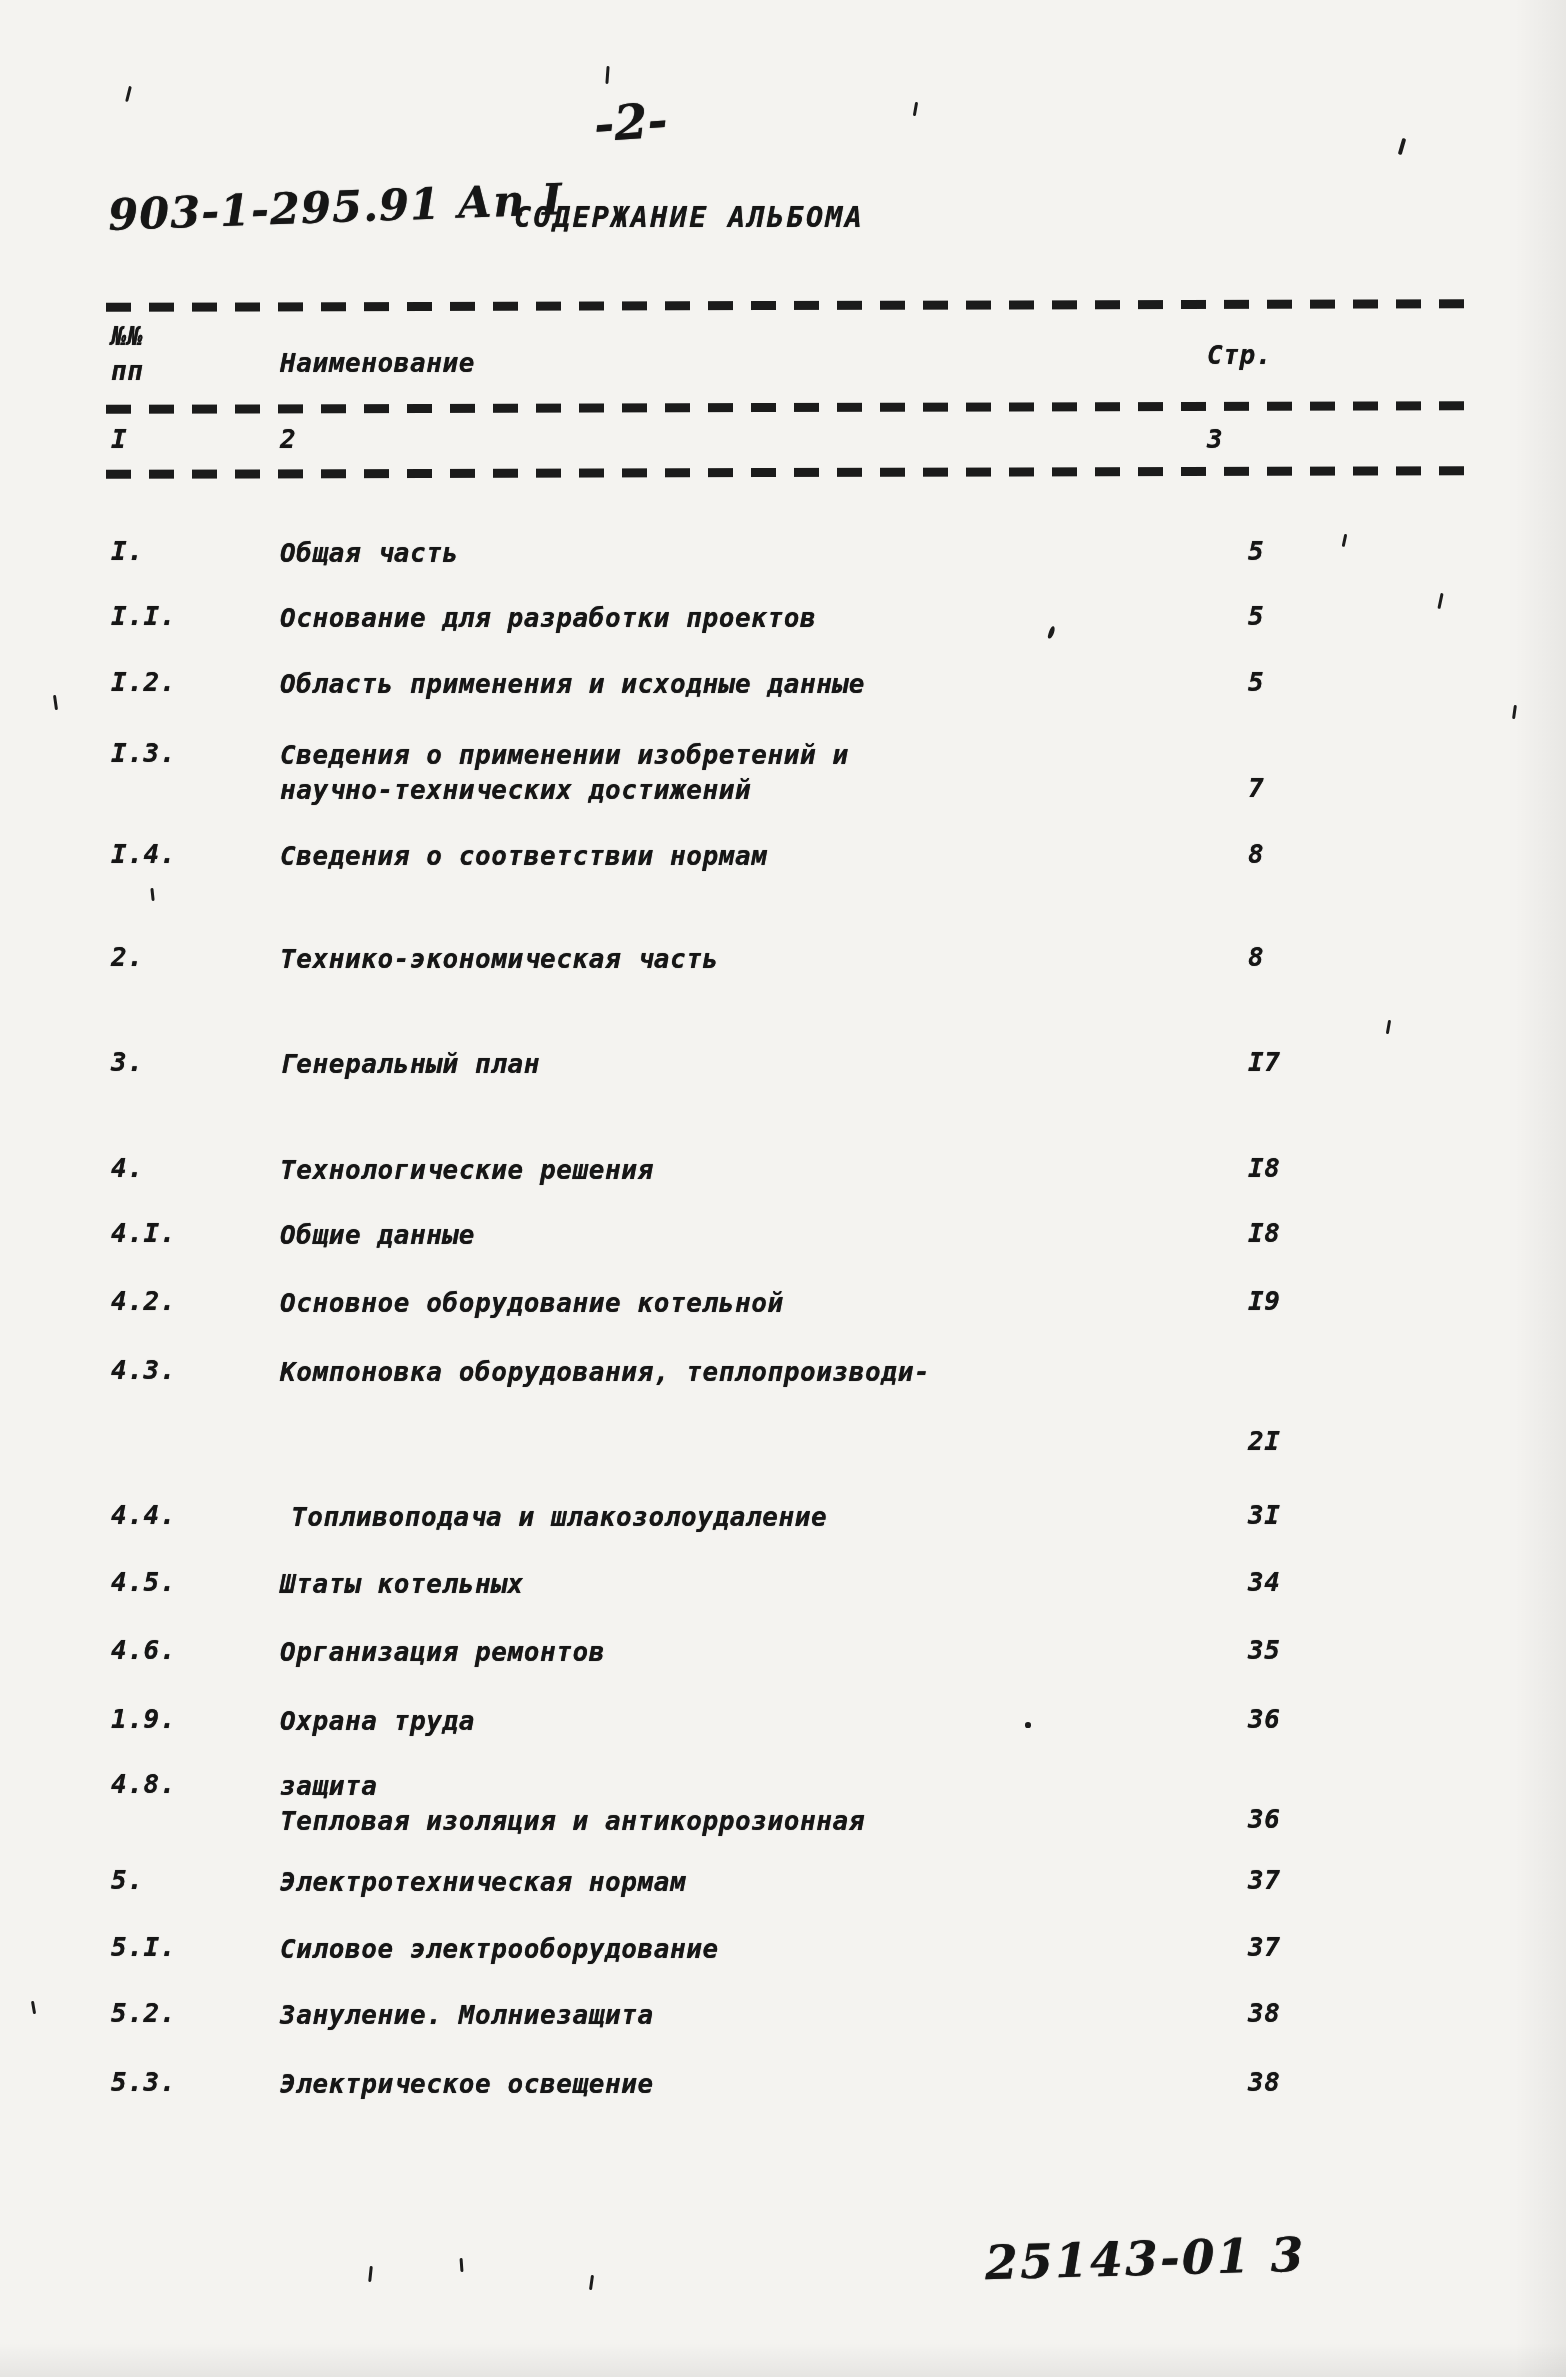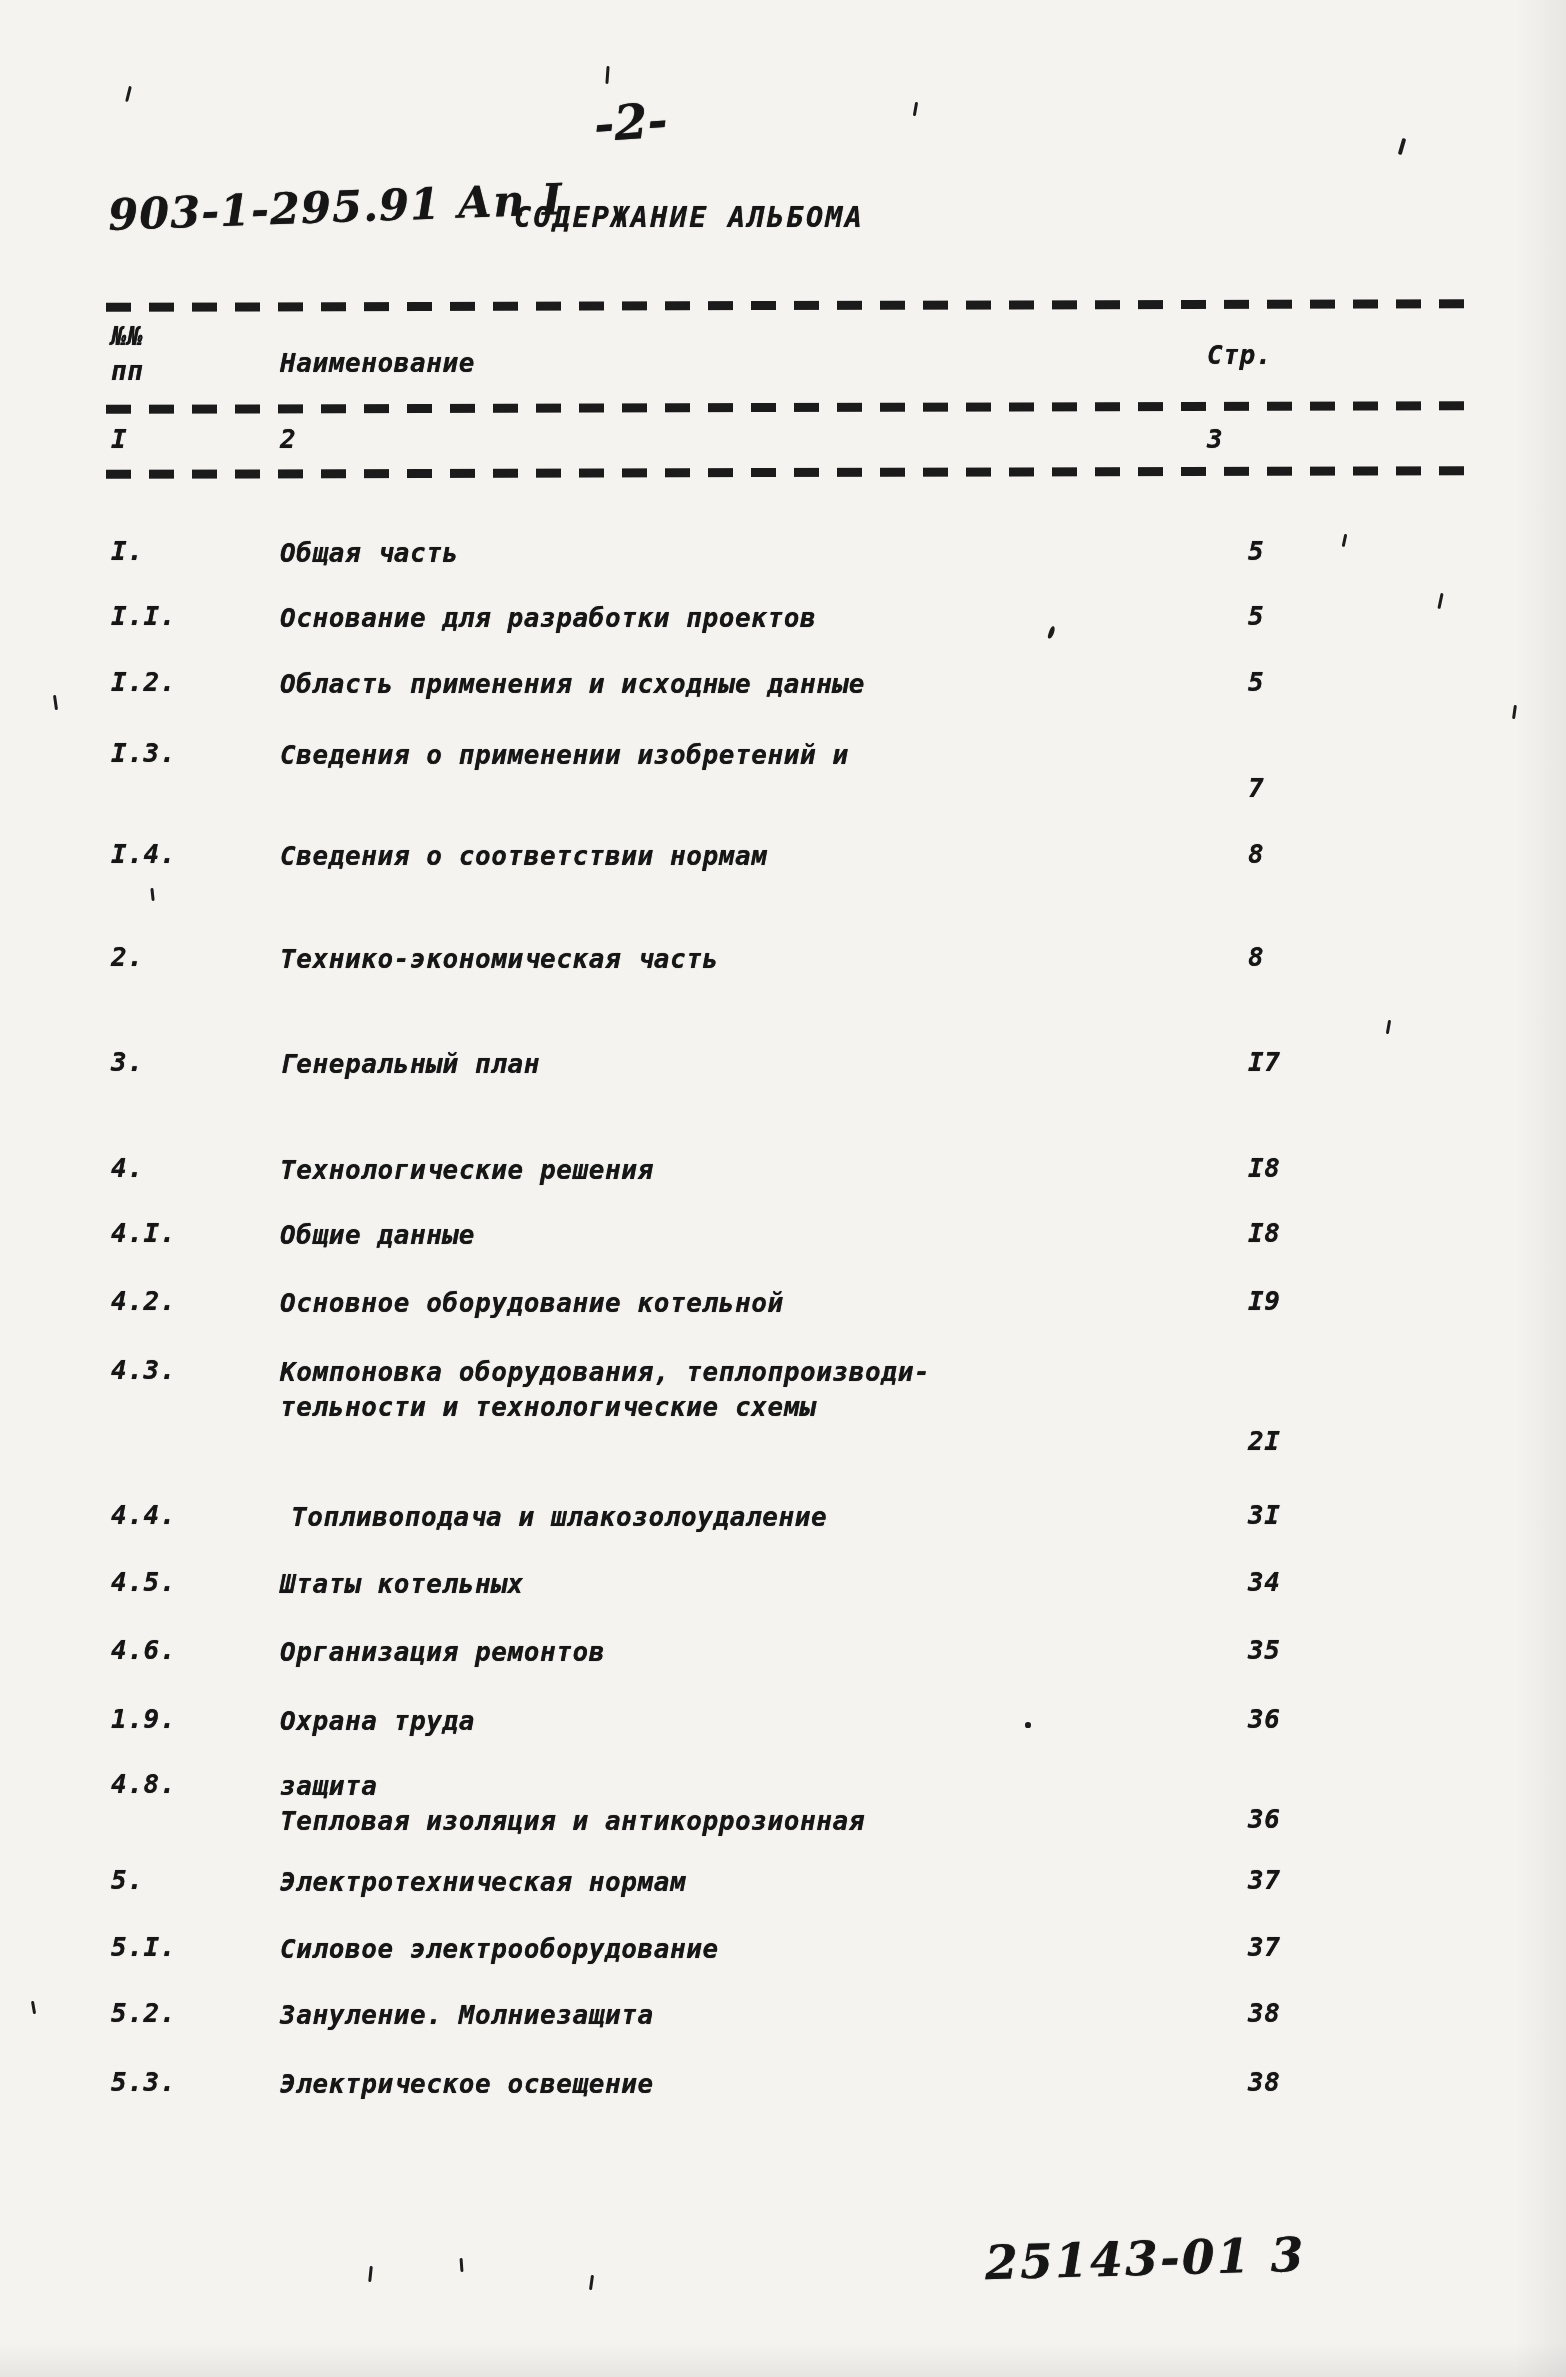--- a/index.html
+++ b/index.html
@@ -101,20 +101,21 @@
   <div class="title">
       <div class="tline">Область применения и исходные данные</div>
     </div>
   <div class="page">5</div>
 </div>
 
 <div class="row typed" style="top:738px">
   <div class="num">I.3.</div>
   <div class="title">
     <div class="tline">Сведения о применении изобретений и</div>
+    <div class="tline">научно-технических достижений</div>
   </div>
   <div class="page" style="top:35px">7</div>
 </div>
 
 <div class="row typed" style="top:839px">
   <div class="num">I.4.</div>
   <div class="title">
       <div class="tline">Сведения о соответствии нормам</div>
     </div>
   <div class="page">8</div>
@@ -157,21 +158,20 @@
   <div class="title">
       <div class="tline">Основное оборудование котельной</div>
     </div>
   <div class="page">I9</div>
 </div>
 
 <div class="row typed" style="top:1355px">
   <div class="num">4.3.</div>
   <div class="title">
     <div class="tline">Компоновка оборудования, теплопроизводи-</div>
-    <div class="tline">тельности и технологические схемы</div>
   </div>
   <div class="page" style="top:71px">2I</div>
 </div>
 
 <div class="row typed" style="top:1500px">
   <div class="num">4.4.</div>
   <div class="title" style="left:291px">
       <div class="tline">Топливоподача и шлакозолоудаление</div>
     </div>
   <div class="page">3I</div>

